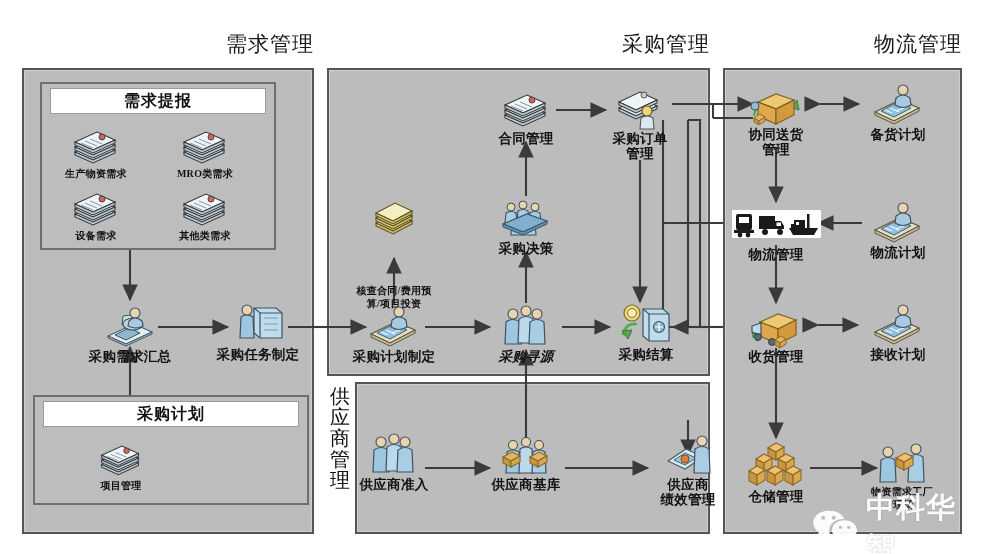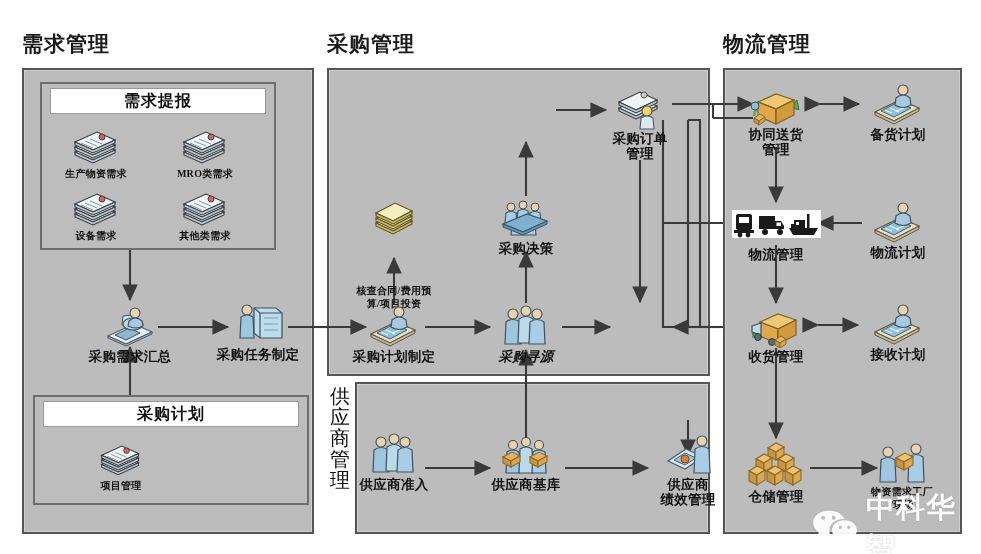--- a/index.html
+++ b/index.html
@@ -11,25 +11,25 @@
     position:relative;
     width:981px;height:554px;
     background:#ffffff;
     overflow:hidden;
   }
 
   
   .sec-title{
     position:absolute;
     font-size:21px;
-    font-weight:bold;
+    font-weight:normal;
     color:#1a1a1a;
     letter-spacing:1px;
     white-space:nowrap;
-    text-align:left;
+    text-align:right;
   }
 
   
   .panel{
     position:absolute;
     background:#bcbcbc;
     border:2px solid #555555;
     box-shadow:inset 0 0 0 1px #cfcfcf;
     box-sizing:border-box;
   }
@@ -527,20 +527,28 @@
   </div>
   <div class="node" style="left:205px;top:300px;width:106px;">
     <div class="ic">
       <svg width="56" height="46" viewBox="0 0 56 46">
           <use href="#g-personserver"></use>
         </svg>
     </div>
     <div class="lb">采购任务制定</div>
   </div>
 
+  <div class="node" style="left:478px;top:84px;width:96px;">
+    <div class="ic">
+      <svg width="50" height="42" viewBox="0 0 50 40">
+          <use href="#g-docstack"></use>
+        </svg>
+    </div>
+    <div class="lb">合同管理</div>
+  </div>
 
   <div class="node" style="left:592px;top:84px;width:96px;">
     <div class="ic">
       <svg width="50" height="44" viewBox="0 0 50 44">
           <use href="#g-orderdoc"></use>
         </svg>
     </div>
     <div class="lb">采购订单
 管理</div>
   </div>
@@ -575,20 +583,28 @@
 
   <div class="node" style="left:478px;top:302px;width:96px;font-style:italic;">
     <div class="ic">
       <svg width="48" height="46" viewBox="0 0 48 44">
           <use href="#g-people"></use>
         </svg>
     </div>
     <div class="lb">采购寻源</div>
   </div>
 
+  <div class="node" style="left:598px;top:300px;width:96px;">
+    <div class="ic">
+      <svg width="54" height="46" viewBox="0 0 54 44">
+          <use href="#g-settle"></use>
+        </svg>
+    </div>
+    <div class="lb">采购结算</div>
+  </div>
 
   <div class="vlabel" style="left:329px;top:386px;">供应商管理</div>
 
   <div class="node" style="left:341px;top:430px;width:106px;">
     <div class="ic">
       <svg width="48" height="46" viewBox="0 0 48 44">
           <use href="#g-people"></use>
         </svg>
     </div>
     <div class="lb">供应商准入</div>

